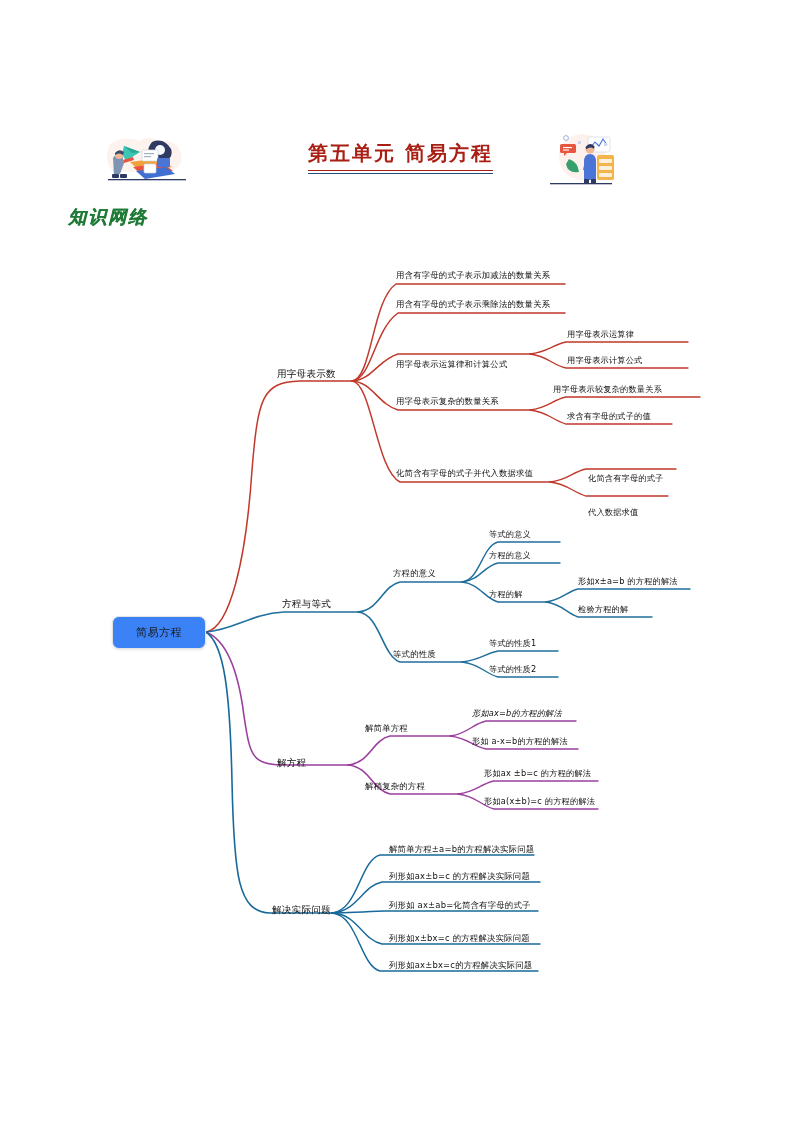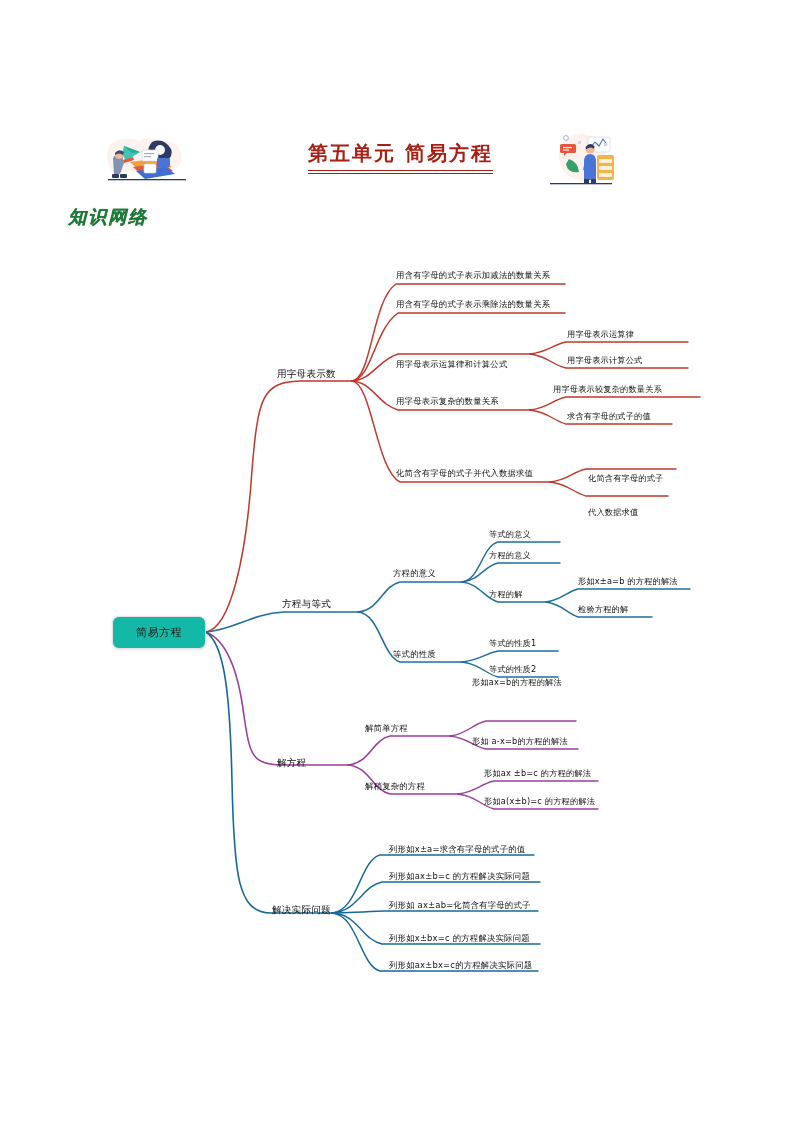--- a/index.html
+++ b/index.html
@@ -87,21 +87,21 @@
     height: 1123px;
   }
   .map svg { display: block; }
 
   .root-node {
     position: absolute;
     left: 112px;
     top: 616px;
     width: 94px;
     height: 33px;
-    background: #14b8a6;
+    background: #3b82f6;
     border: 1px solid #e3e3e6;
     border-radius: 7px;
     box-shadow: 0 1px 3px rgba(0,0,0,0.10);
     display: flex;
     align-items: center;
     justify-content: center;
     font-size: 11px;
     color: #1a1a1a;
     letter-spacing: 0.5px;
     box-sizing: border-box;
@@ -292,28 +292,28 @@
     <div class="node-label lvl3" style="left:578px; top:605px;">检验方程的解</div>
 
     <div class="node-label lvl3" style="left:489px; top:639px;">等式的性质1</div>
     <div class="node-label lvl3" style="left:489px; top:665px;">等式的性质2</div>
 
     <div class="node-label lvl1" style="left:277px; top:758px;">解方程</div>
 
     <div class="node-label lvl2" style="left:365px; top:724px;">解简单方程</div>
     <div class="node-label lvl2" style="left:365px; top:782px;">解稍复杂的方程</div>
 
-    <div class="node-label lvl3" style="left:472px; top:678px;">形如ax=b的方程的解法</div>
+    <div class="node-label lvl3" style="left:472px; top:709px;font-style:italic;">形如ax=b的方程的解法</div>
     <div class="node-label lvl3" style="left:472px; top:737px;">形如 a-x=b的方程的解法</div>
 
     <div class="node-label lvl3" style="left:484px; top:769px;">形如ax ±b=c 的方程的解法</div>
     <div class="node-label lvl3" style="left:484px; top:797px;">形如a(x±b)=c 的方程的解法</div>
 
     <div class="node-label lvl1" style="left:272px; top:905px;">解决实际问题</div>
 
-    <div class="node-label lvl2" style="left:389px; top:845px;">列形如x±a=求含有字母的式子的值</div>
+    <div class="node-label lvl2" style="left:389px; top:845px;">解简单方程±a=b的方程解决实际问题</div>
     <div class="node-label lvl2" style="left:389px; top:872px;">列形如ax±b=c 的方程解决实际问题</div>
     <div class="node-label lvl2" style="left:389px; top:901px;">列形如 ax±ab=化简含有字母的式子</div>
     <div class="node-label lvl2" style="left:389px; top:934px;">列形如x±bx=c 的方程解决实际问题</div>
     <div class="node-label lvl2" style="left:389px; top:961px;">列形如ax±bx=c的方程解决实际问题</div>
 
   </div>
 </div>
 
 </body></html>

